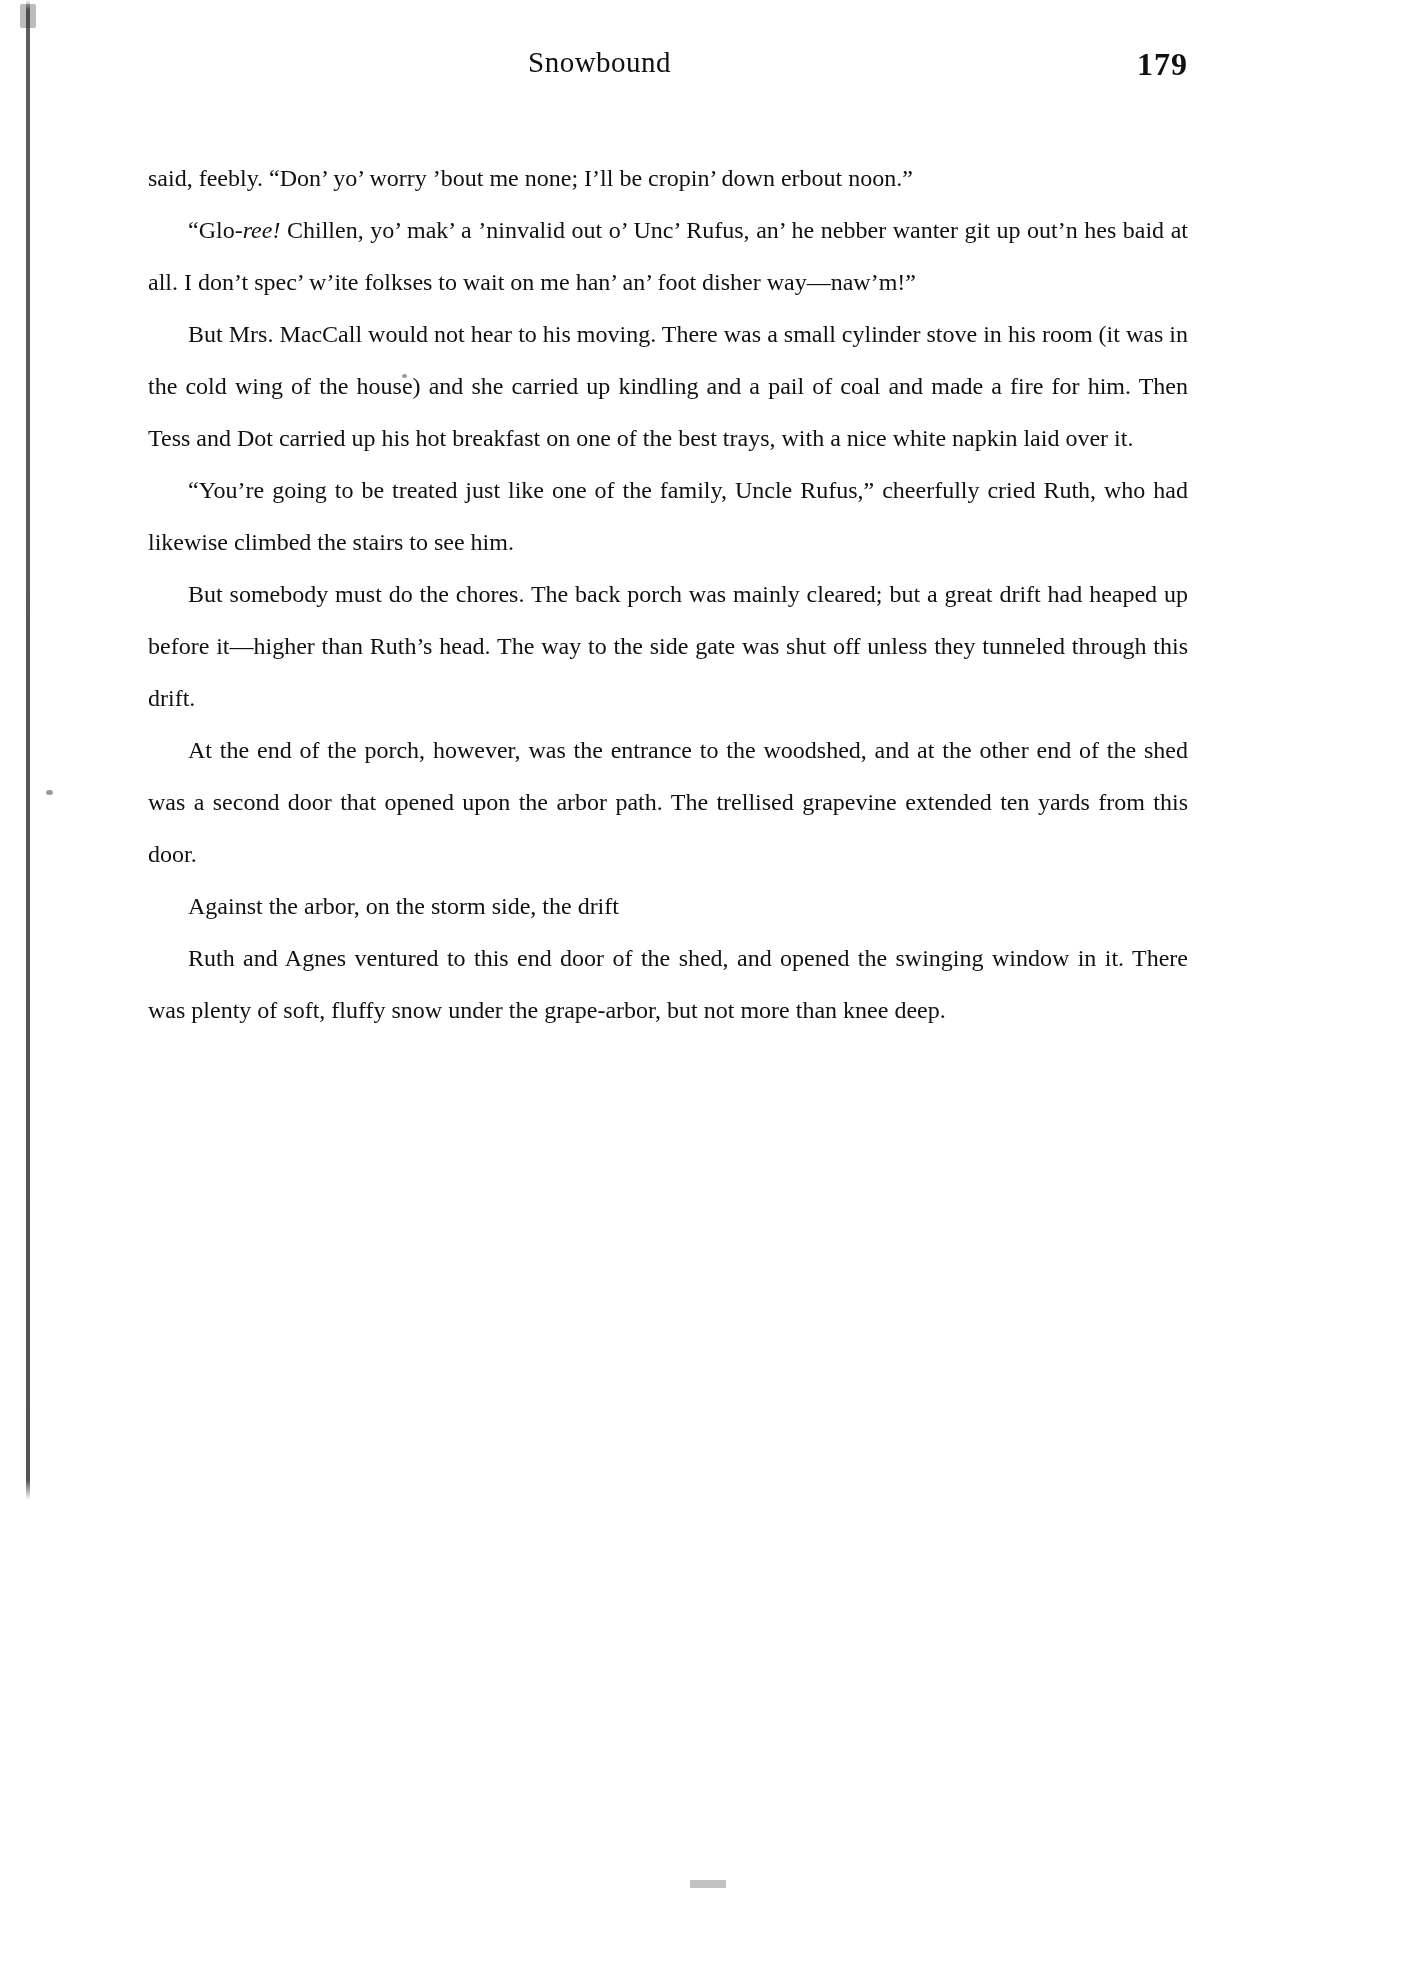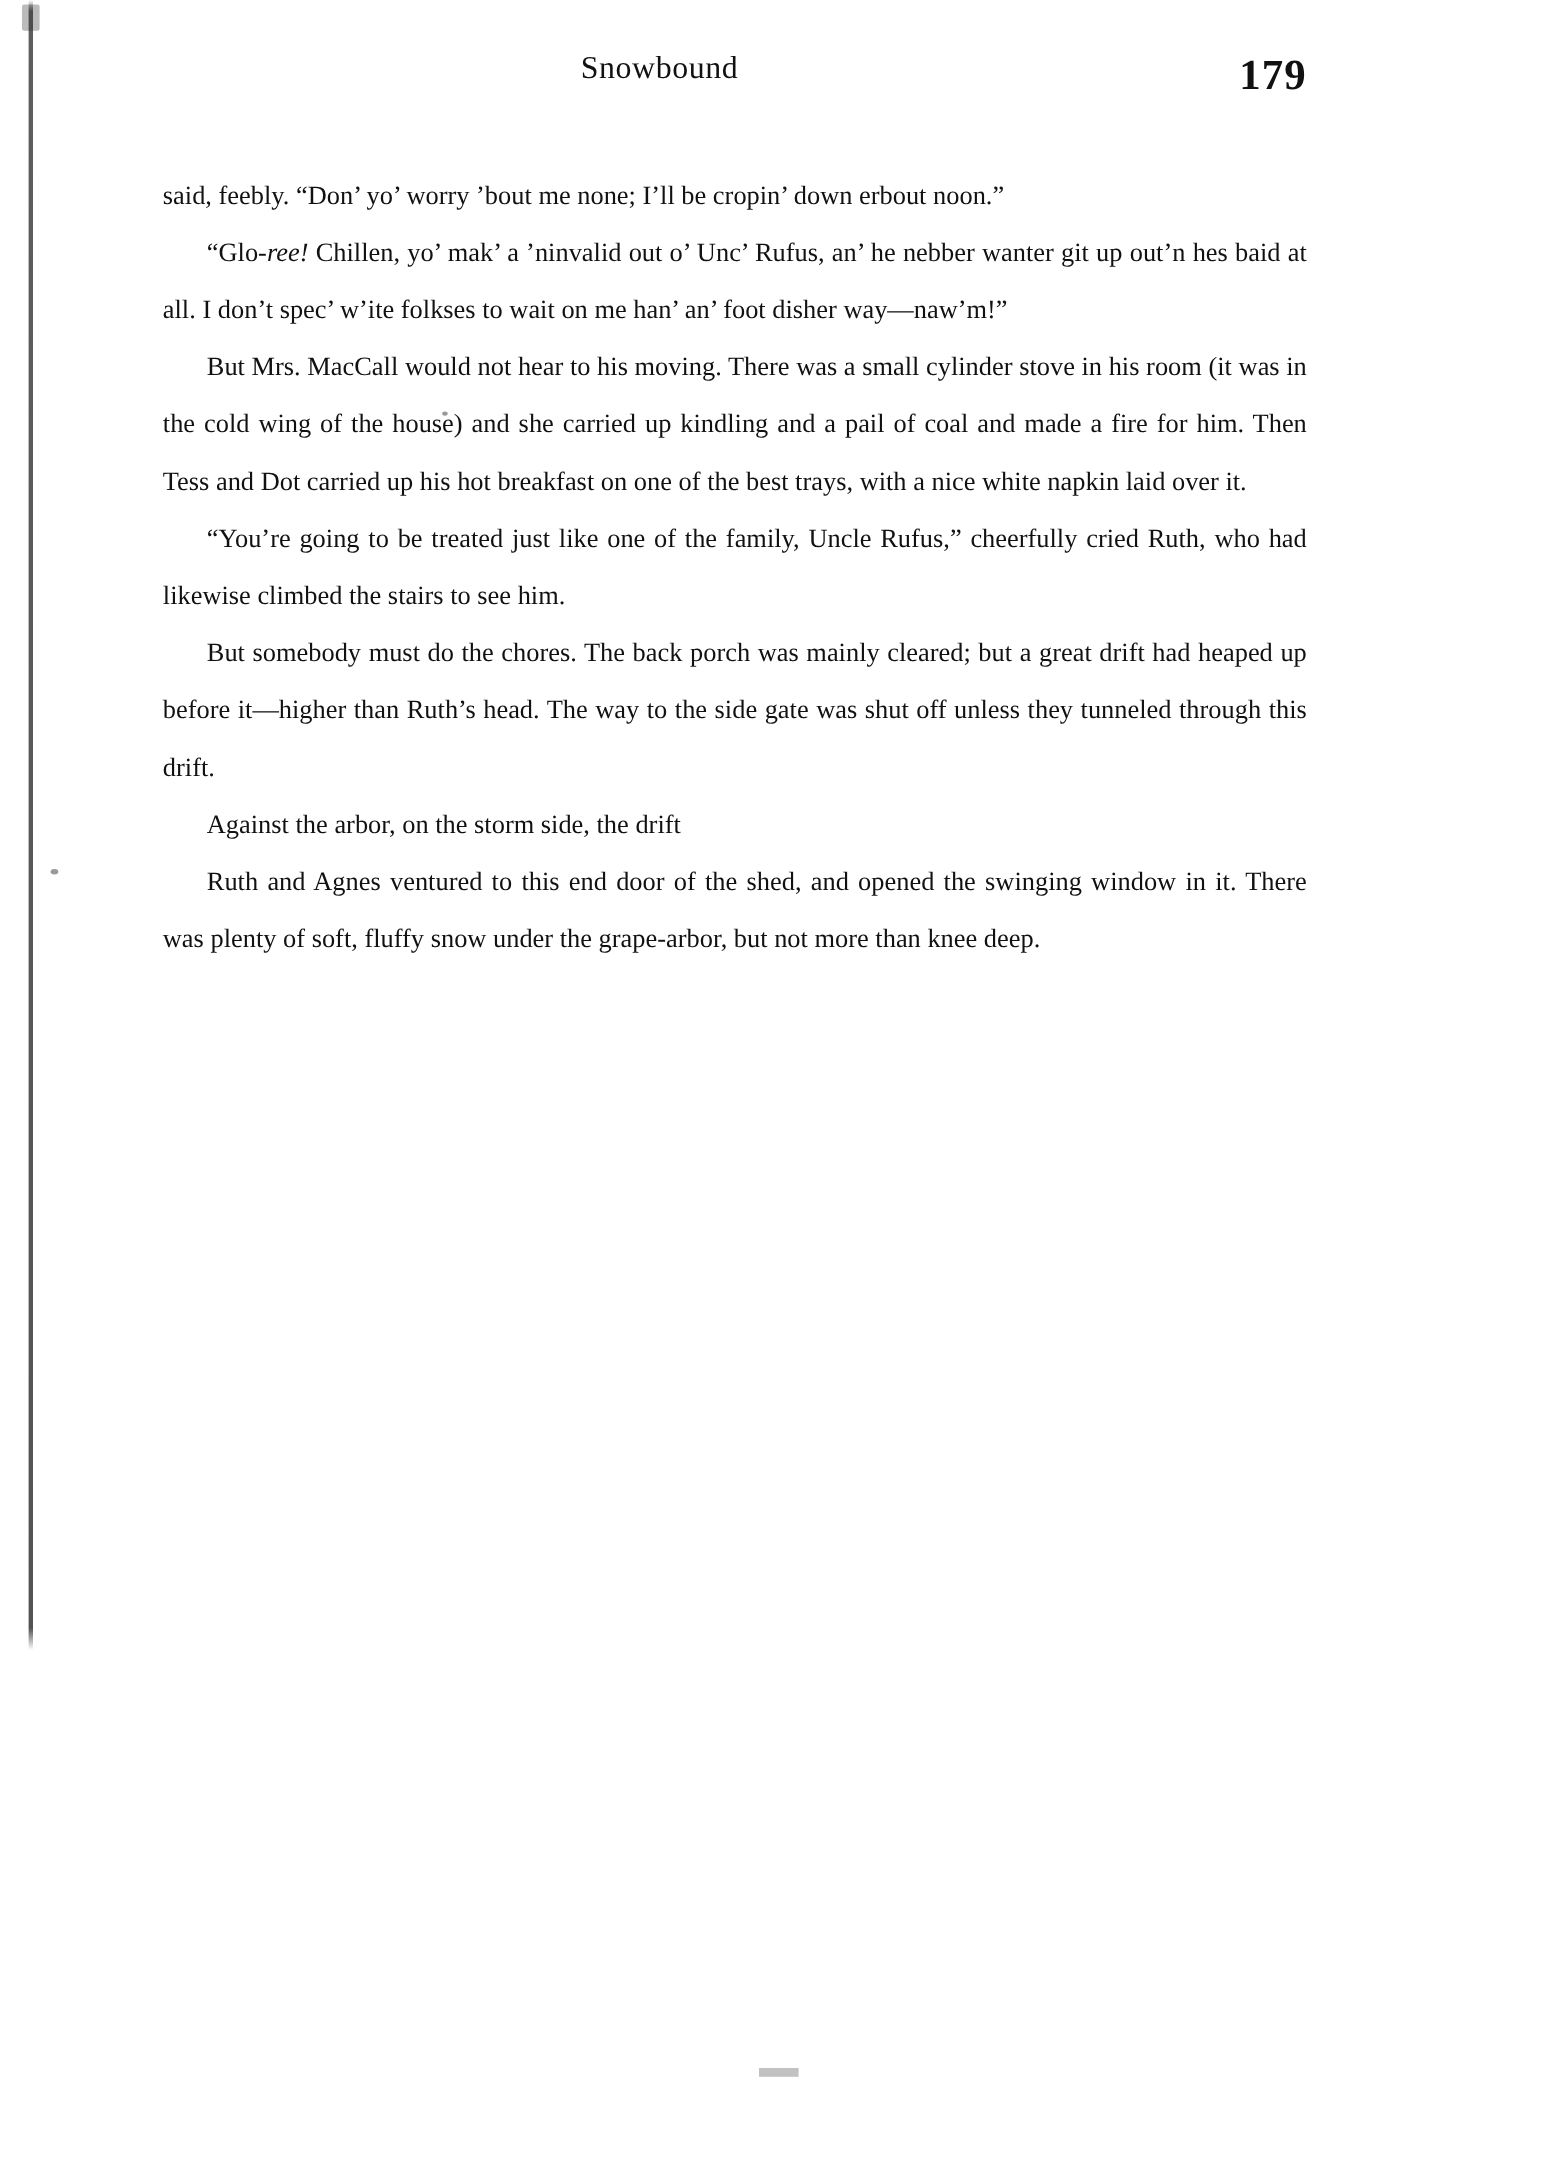--- a/index.html
+++ b/index.html
@@ -64,21 +64,21 @@
     left: 380px;
     top: 0;
     font-size: 29px;
     letter-spacing: 0.5px;
     white-space: nowrap;
   }
   .header .page-number {
     position: absolute;
     right: 0;
     top: 0;
-    font-size: 39px;
+    font-size: 32px;
     font-weight: bold;
     letter-spacing: 1px;
   }
 
   .body-text {
     position: absolute;
     left: 148px;
     top: 152px;
     width: 1040px;
   }
@@ -123,18 +123,19 @@
     <div class="book-title">Snowbound</div>
     <div class="page-number">179</div>
   </div>
 
   <div class="body-text">
     <p class="para">said, feebly.  “Don’ yo’ worry ’bout me none; I’ll be cropin’ down erbout noon.”</p>
     <p class="para indent"><span>“Glo-</span><span class="ital">ree!</span><span>  Chillen, yo’ mak’ a ’ninvalid out o’ Unc’ Rufus, an’ he nebber wanter git up out’n hes baid at all.  I don’t spec’ w’ite folkses to wait on me han’ an’ foot disher way—naw’m!”</span></p>
     <p class="para indent">But Mrs. MacCall would not hear to his moving. There was a small cylinder stove in his room (it was in the cold wing of the house) and she carried up kindling and a pail of coal and made a fire for him.  Then Tess and Dot carried up his hot breakfast on one of the best trays, with a nice white napkin laid over it.</p>
     <p class="para indent">“You’re going to be treated just like one of the family, Uncle Rufus,” cheerfully cried Ruth, who had likewise climbed the stairs to see him.</p>
     <p class="para indent">But somebody must do the chores.  The back porch was mainly cleared; but a great drift had heaped up before it—higher than Ruth’s head. The way to the side gate was shut off unless they tunneled through this drift.</p>
+    <p class="para indent">At the end of the porch, however, was the entrance to the woodshed, and at the other end of the shed was a second door that opened upon the arbor path.  The trellised grapevine extended ten yards from this door.</p>
     <p class="para indent">Against the arbor, on the storm side, the drift</p>
     <p class="para indent">Ruth and Agnes ventured to this end door of the shed, and opened the swinging window in it. There was plenty of soft, fluffy snow under the grape-arbor, but not more than knee deep.</p>
   </div>
 
   <div class="bottom-mark"></div>
 </div>
 
 </body></html>

